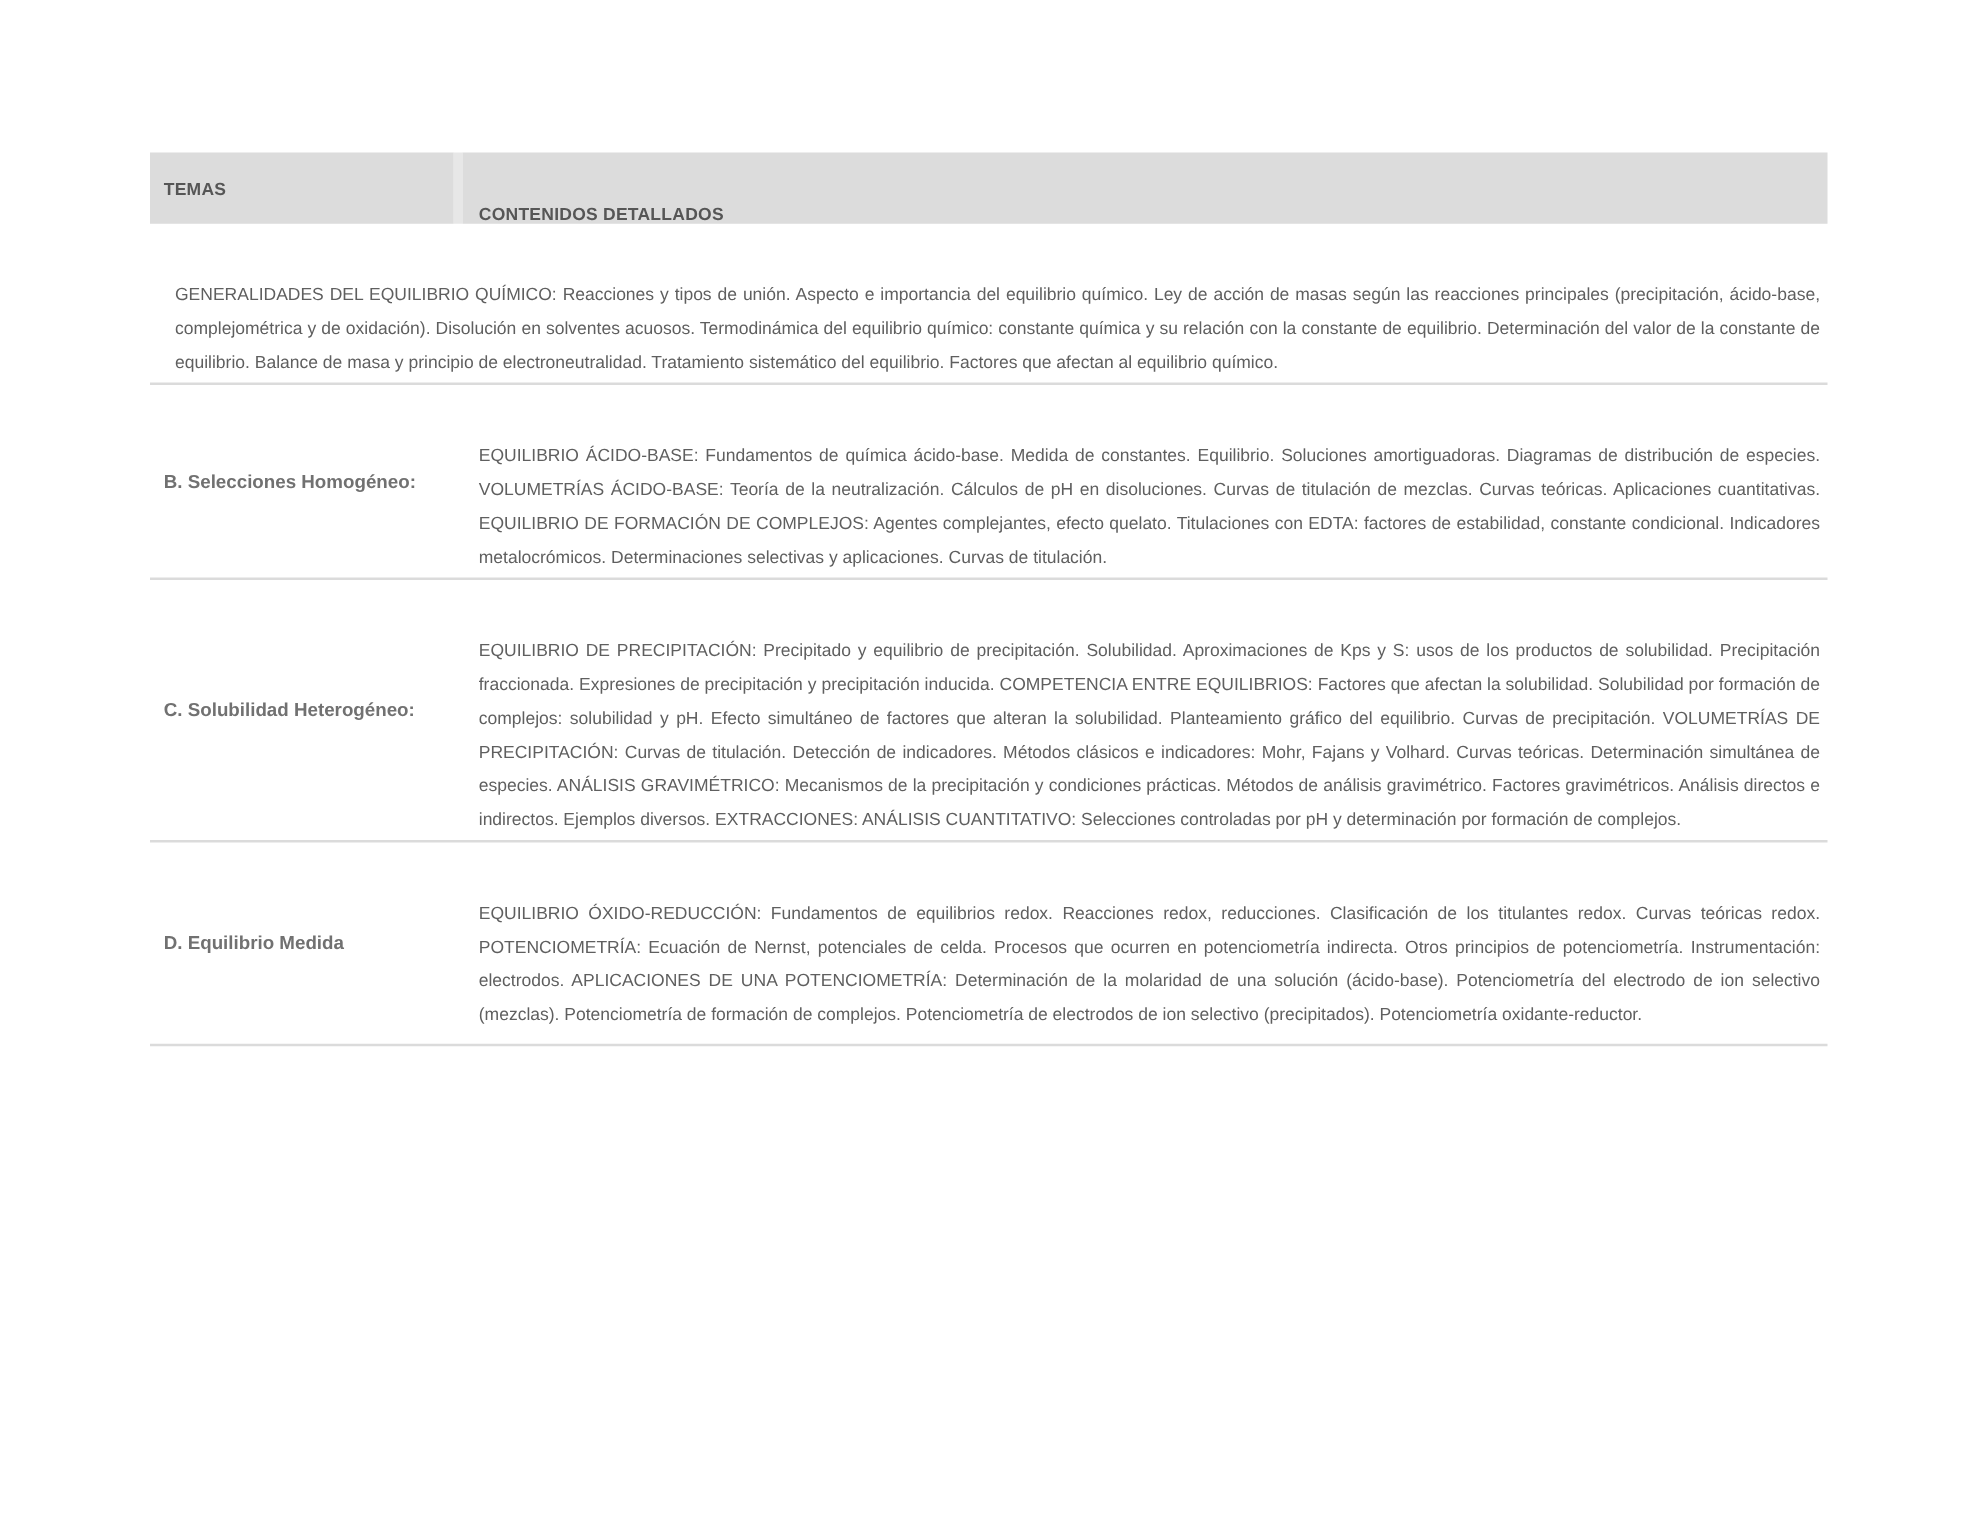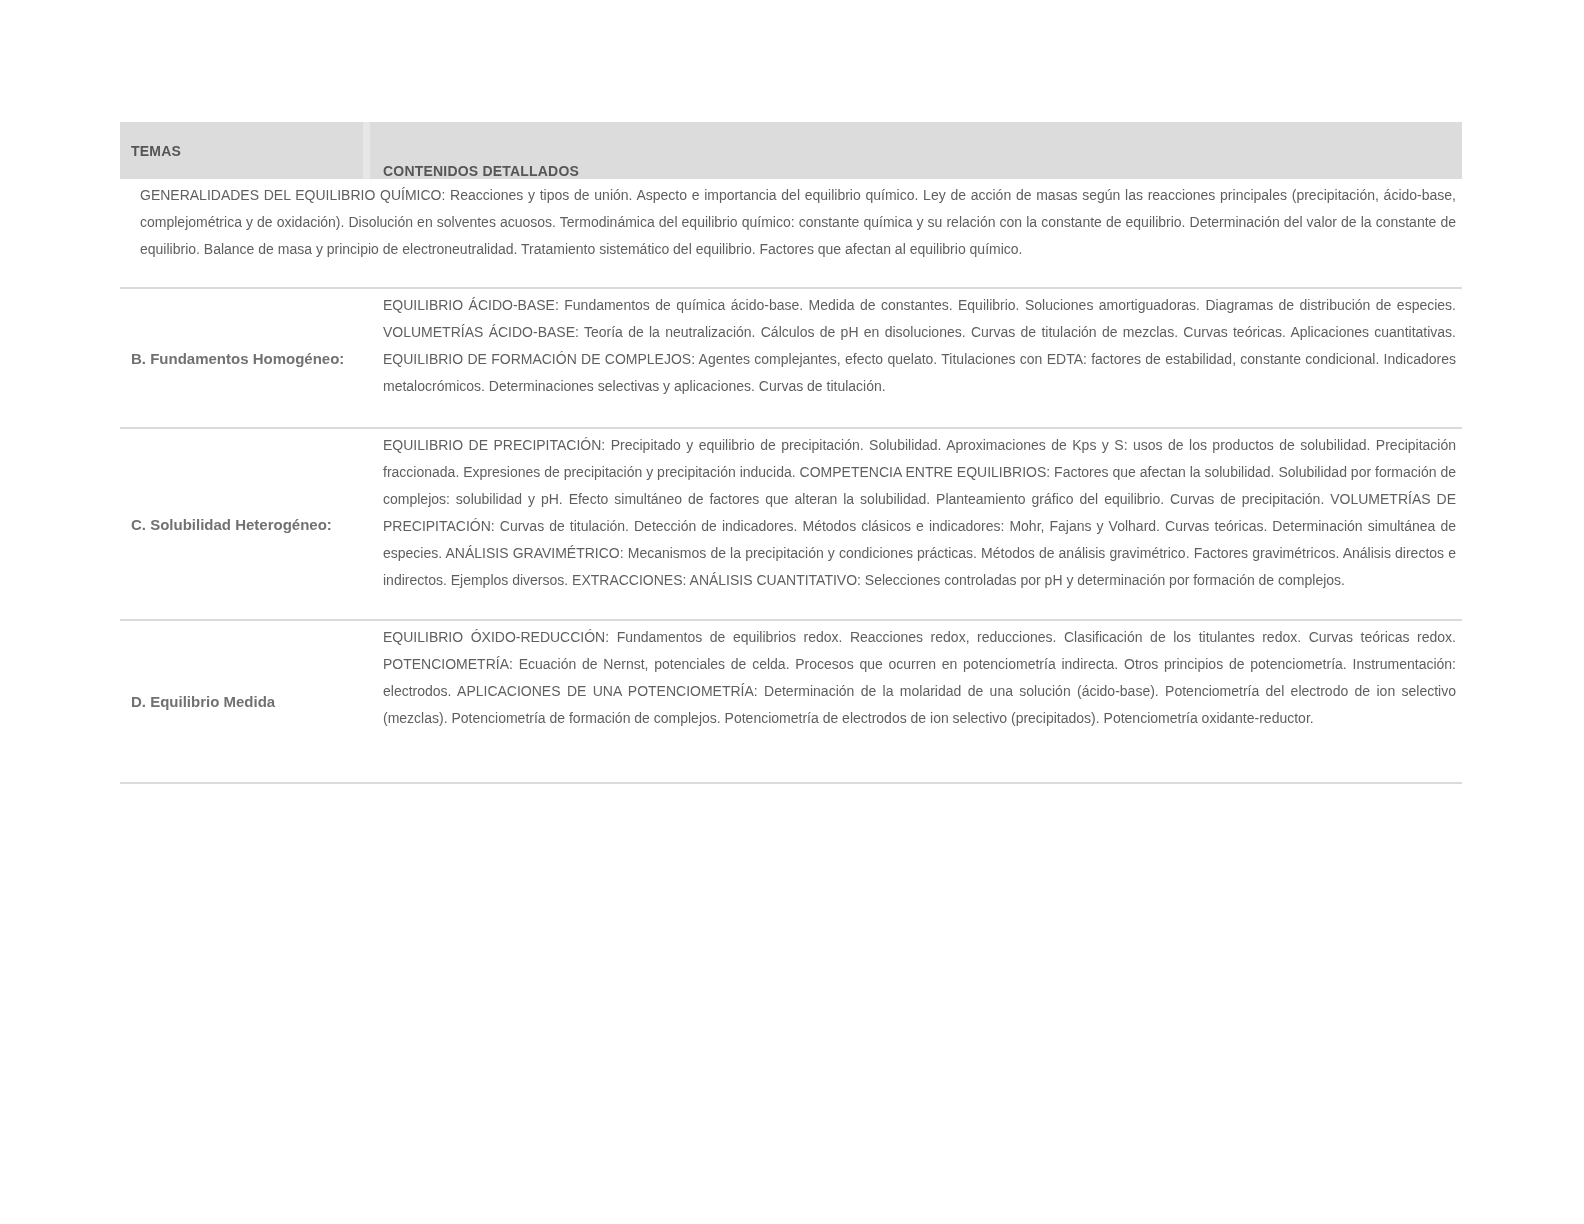--- a/index.html
+++ b/index.html
@@ -57,20 +57,21 @@
     font-size: 15px;
     color: #717171;
   }
   .trow .content {
     flex: 1;
     padding: 3px 6px 3px 13px;
     font-size: 14px;
     line-height: 27px;
     color: #5f5f5f;
     text-align: justify;
+    margin-top: 40px;
   }
   .r0 { min-height: 108px; }
   .r1 { min-height: 138px; }
   .r2 { min-height: 190px; }
   .r3 { min-height: 161px; }
 </style>
 </head>
 <body>
 
 <div class="page">
@@ -88,21 +89,21 @@
 
     <div class="trow r0">
       <div class="gap"></div>
       <div class="td content">
         <span>GENERALIDADES DEL EQUILIBRIO QUÍMICO: Reacciones y tipos de unión. Aspecto e importancia del equilibrio químico. Ley de acción de masas según las reacciones principales (precipitación, ácido-base, complejométrica y de oxidación). Disolución en solventes acuosos. Termodinámica del equilibrio químico: constante química y su relación con la constante de equilibrio. Determinación del valor de la constante de equilibrio. Balance de masa y principio de electroneutralidad. Tratamiento sistemático del equilibrio. Factores que afectan al equilibrio químico.</span>
       </div>
     </div>
 
     <div class="trow r1">
       <div class="td topic">
-        <span>B. Fundamentos Homogéneo:</span>
+        <span>B. Selecciones Homogéneo:</span>
       </div>
       <div class="gap"></div>
       <div class="td content">
         <span>EQUILIBRIO ÁCIDO-BASE: Fundamentos de química ácido-base. Medida de constantes. Equilibrio. Soluciones amortiguadoras. Diagramas de distribución de especies. VOLUMETRÍAS ÁCIDO-BASE: Teoría de la neutralización. Cálculos de pH en disoluciones. Curvas de titulación de mezclas. Curvas teóricas. Aplicaciones cuantitativas. EQUILIBRIO DE FORMACIÓN DE COMPLEJOS: Agentes complejantes, efecto quelato. Titulaciones con EDTA: factores de estabilidad, constante condicional. Indicadores metalocrómicos. Determinaciones selectivas y aplicaciones. Curvas de titulación.</span>
       </div>
     </div>
 
     <div class="trow r2">
       <div class="td topic">
         <span>C. Solubilidad Heterogéneo:</span>

